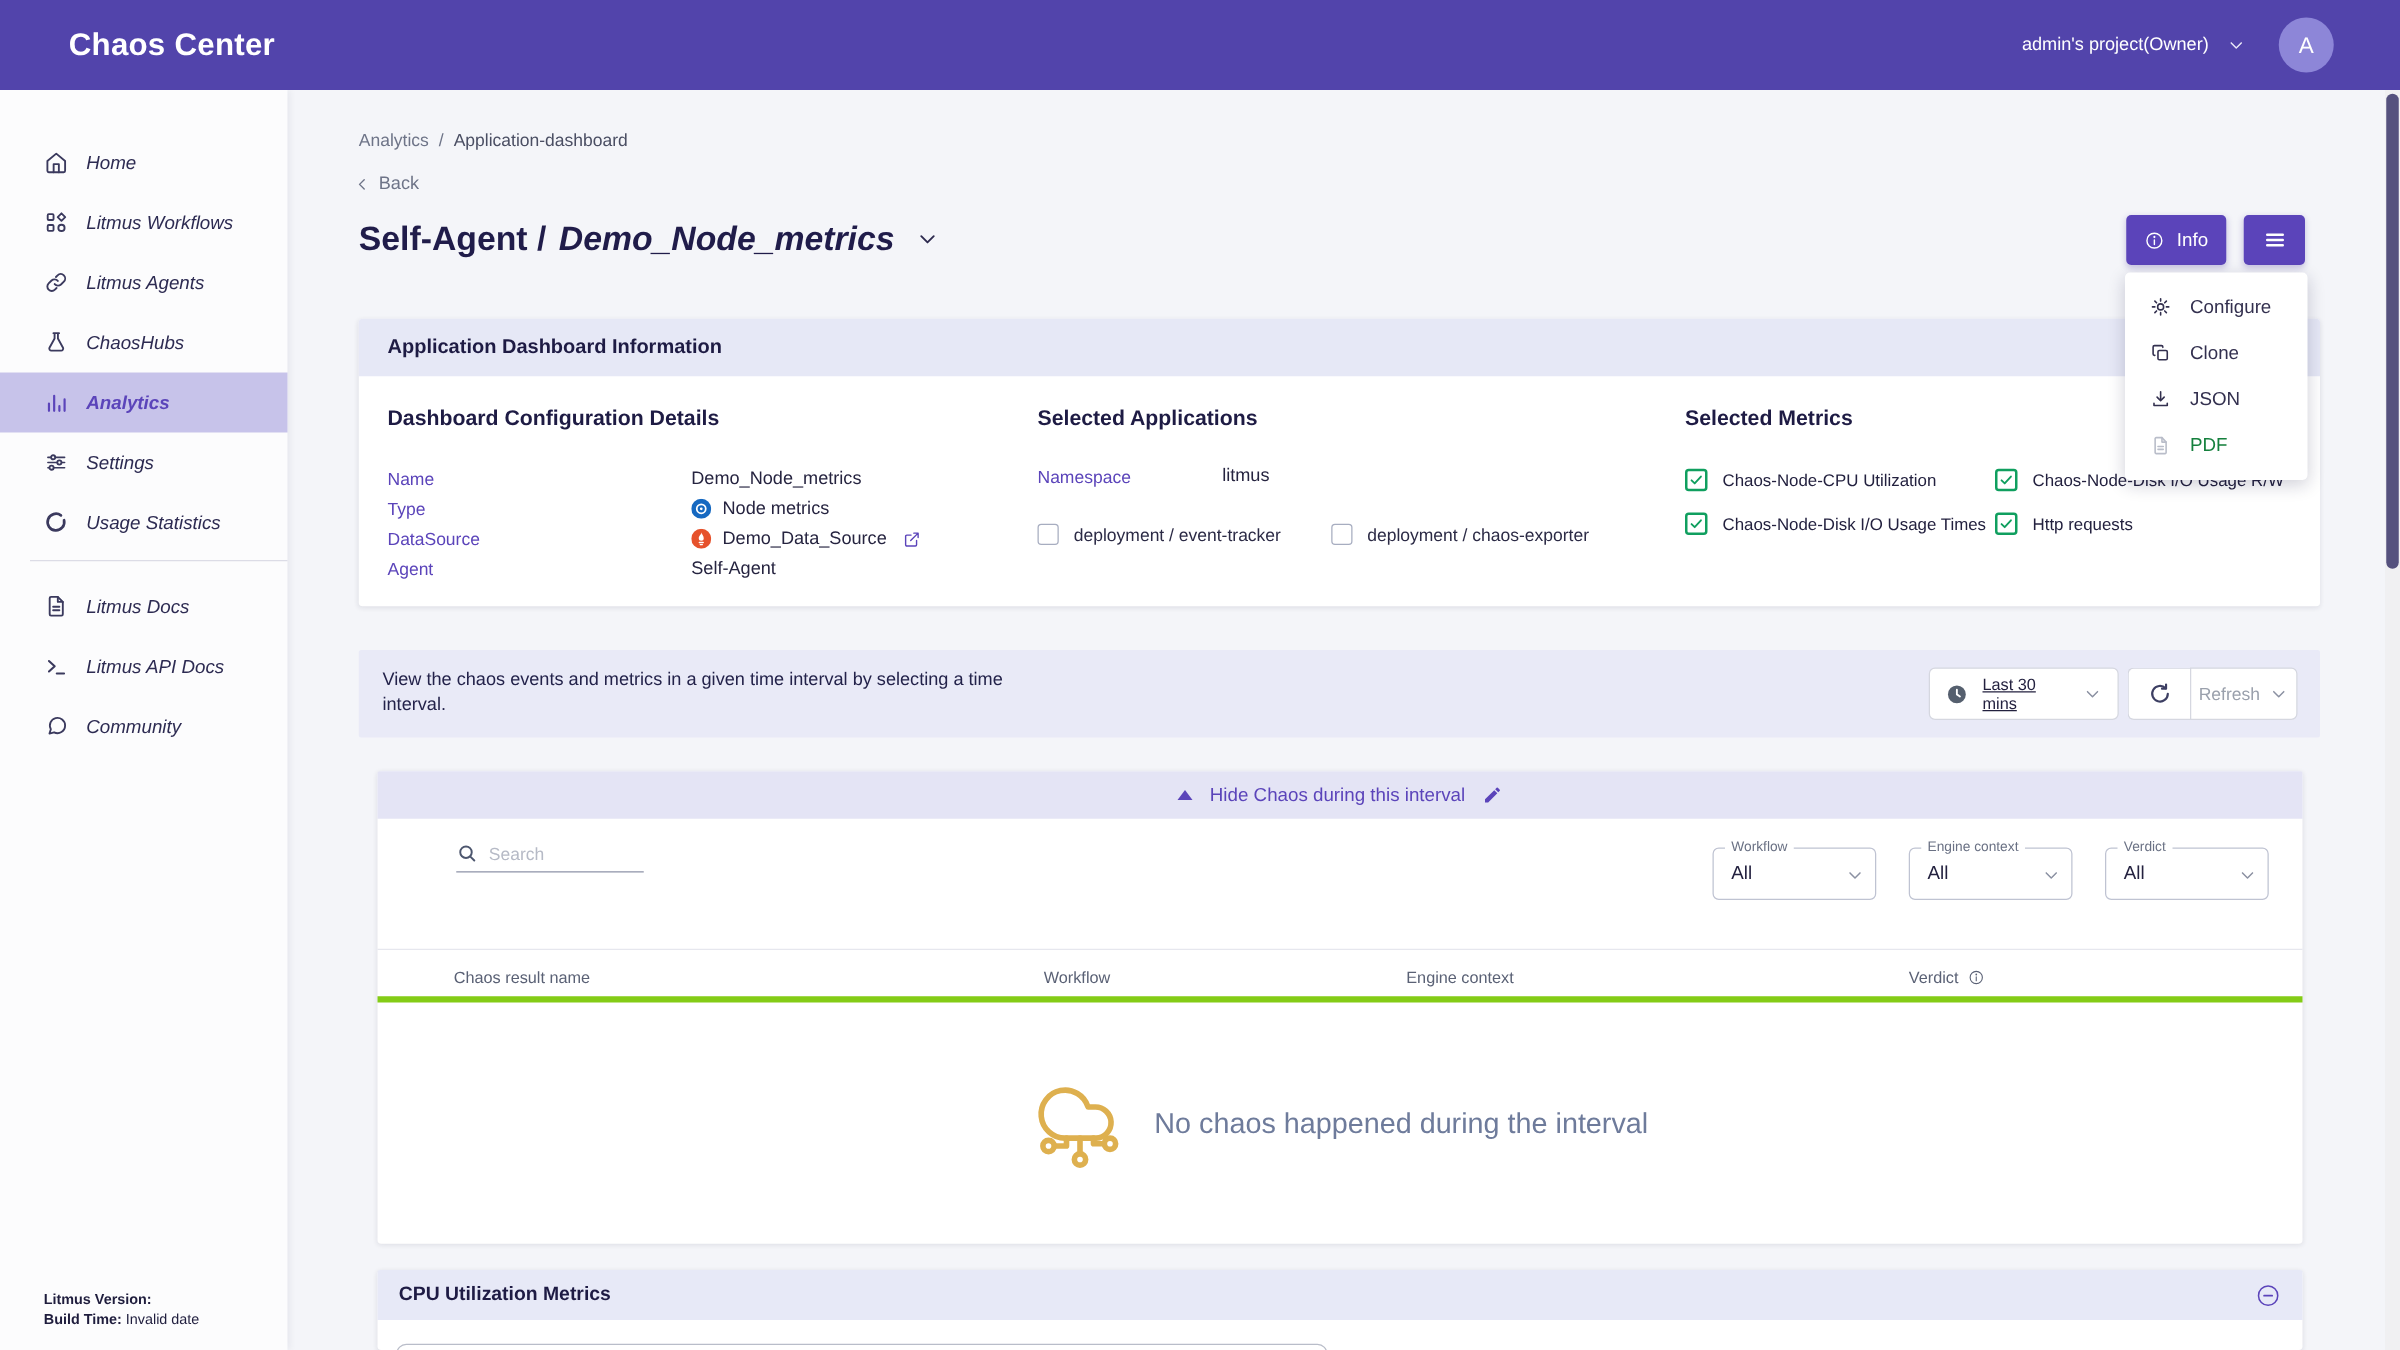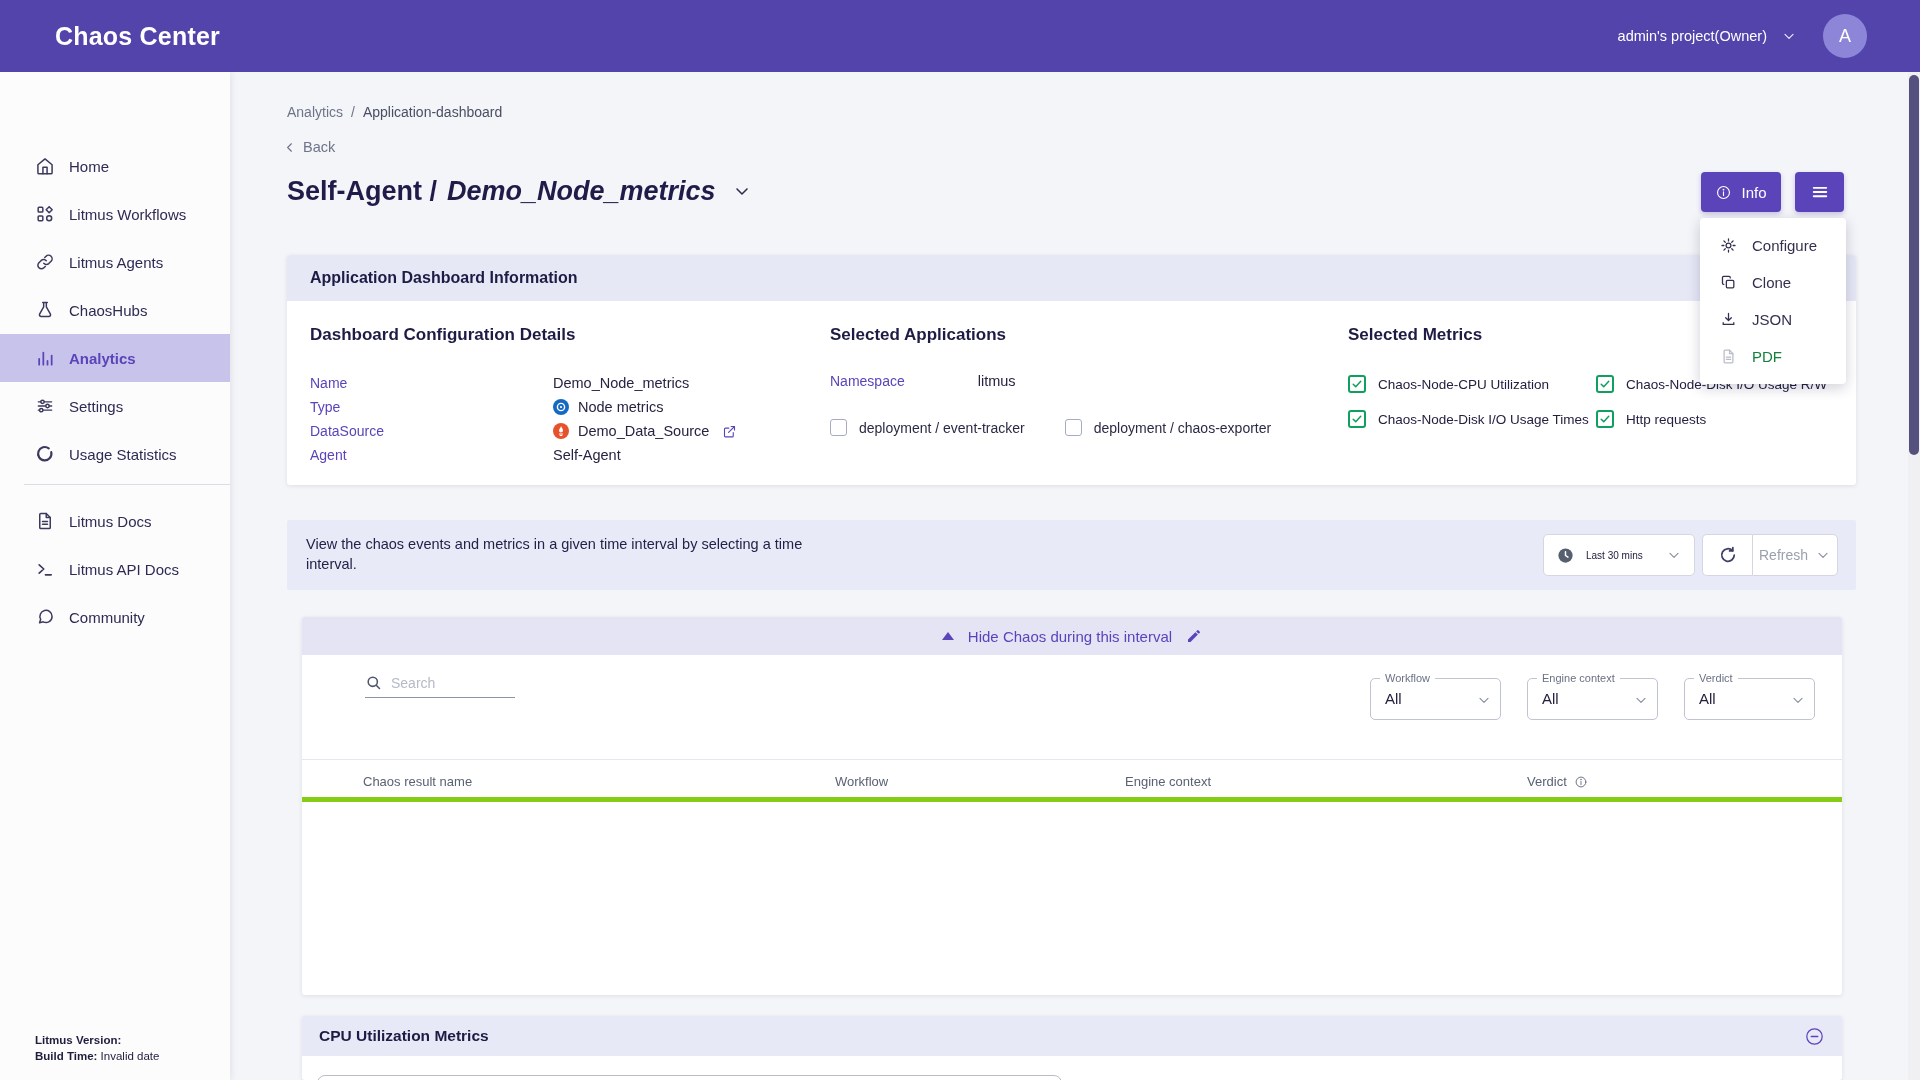--- a/index.html
+++ b/index.html
@@ -20,21 +20,21 @@
   .app-title{color:#fff;font-size:25px;font-weight:700;letter-spacing:.2px;}
   .header-right{display:flex;align-items:center;gap:26px;}
   .project-selector{display:flex;align-items:center;gap:14px;color:#fff;font-size:14.5px;cursor:pointer;}
   .project-selector .chev{color:#e8e6f7;}
   .avatar{width:44px;height:44px;border-radius:50%;background:#8d86d8;color:#fff;font-size:18px;
     display:flex;align-items:center;justify-content:center;}
 
   
   .sidebar{position:absolute;left:0;top:72px;width:230px;height:1008px;background:#fcfcfd;
     box-shadow:2px 0 6px rgba(20,20,60,.07);z-index:20;}
-  .nav{padding-top:70px;}
+  .nav{padding-top:34px;font-style:italic;}
   .nav-item{height:48px;display:flex;align-items:center;gap:14px;padding-left:35px;
     color:#2d2b52;font-size:15px;font-weight:500;cursor:pointer;}
   .nav-item .nicon{color:#3b3a5e;width:20px;height:20px;}
   .nav-item.active{background:var(--active-bg);color:var(--accent);font-weight:600;}
   .nav-item.active .nicon{color:var(--accent);}
   .nav-divider{height:1px;background:#dcdce6;margin:6px 0 12px 24px;}
   .version-box{position:absolute;left:35px;bottom:16px;font-size:11.5px;color:#1f1d3d;line-height:16px;}
   .version-box b{font-weight:700;}
 
   
@@ -87,21 +87,21 @@
     display:flex;align-items:center;justify-content:center;color:var(--green);flex:none;}
 
   
   .interval-band{position:absolute;left:57px;top:448px;width:1569px;height:70px;background:var(--band);
     border-radius:2px;}
   .interval-desc{position:absolute;left:19px;top:14px;width:525px;font-size:14.5px;line-height:20px;color:#23224a;}
   .range-btn{position:absolute;left:1256px;top:14px;width:152px;height:42px;background:#fff;
     border:1px solid #d5d7e0;border-radius:5px;display:flex;align-items:center;gap:11px;
     padding:0 12px;cursor:pointer;}
   .range-btn .clock{color:#555f6e;}
-  .range-label{font-size:10px;color:#23213f;flex:1;}
+  .range-label{font-size:13px;color:#23213f;flex:1;text-decoration:underline;}
   .chev{width:16px;height:16px;color:#8b91a2;}
   .refresh-group{position:absolute;left:1415px;top:14px;height:42px;display:flex;}
   .refresh-icon-btn{width:50px;height:42px;background:#fff;border:1px solid #d5d7e0;
     border-right:none;border-radius:5px 0 0 5px;display:flex;align-items:center;justify-content:center;
     color:#3d3f63;cursor:pointer;}
   .refresh-dd{width:86px;height:42px;background:#fff;border:1px solid #d5d7e0;border-radius:0 5px 5px 0;
     display:flex;align-items:center;justify-content:center;gap:7px;color:#9aa0ac;font-size:14px;cursor:pointer;}
 
   
   .chaos-card{position:absolute;left:72px;top:545px;width:1540px;height:378px;}
@@ -575,20 +575,26 @@
         <span class="th th-2">Workflow</span>
         <span class="th th-3">Engine context</span>
         <span class="th th-4">
           <span>Verdict</span>
           <svg class="ic" width="14" height="14" style="stroke-width:1.5">
               <use href="#i-info"></use>
             </svg>
         </span>
       </div>
 
+      <div class="empty-state">
+        <svg class="ic cloud" width="72" height="81" viewBox="0 0 24 27" style="stroke-width:1.5">
+            <use href="#i-cloud"></use>
+          </svg>
+        <span class="empty-msg">No chaos happened during the interval</span>
+      </div>
     </section>
 
     <section class="card cpu-card">
       <div class="cpu-bar">
         <span class="cpu-title">CPU Utilization Metrics</span>
         <svg class="ic collapse-btn" width="21" height="21">
             <use href="#i-minus-circle"></use>
           </svg>
       </div>
     </section>

